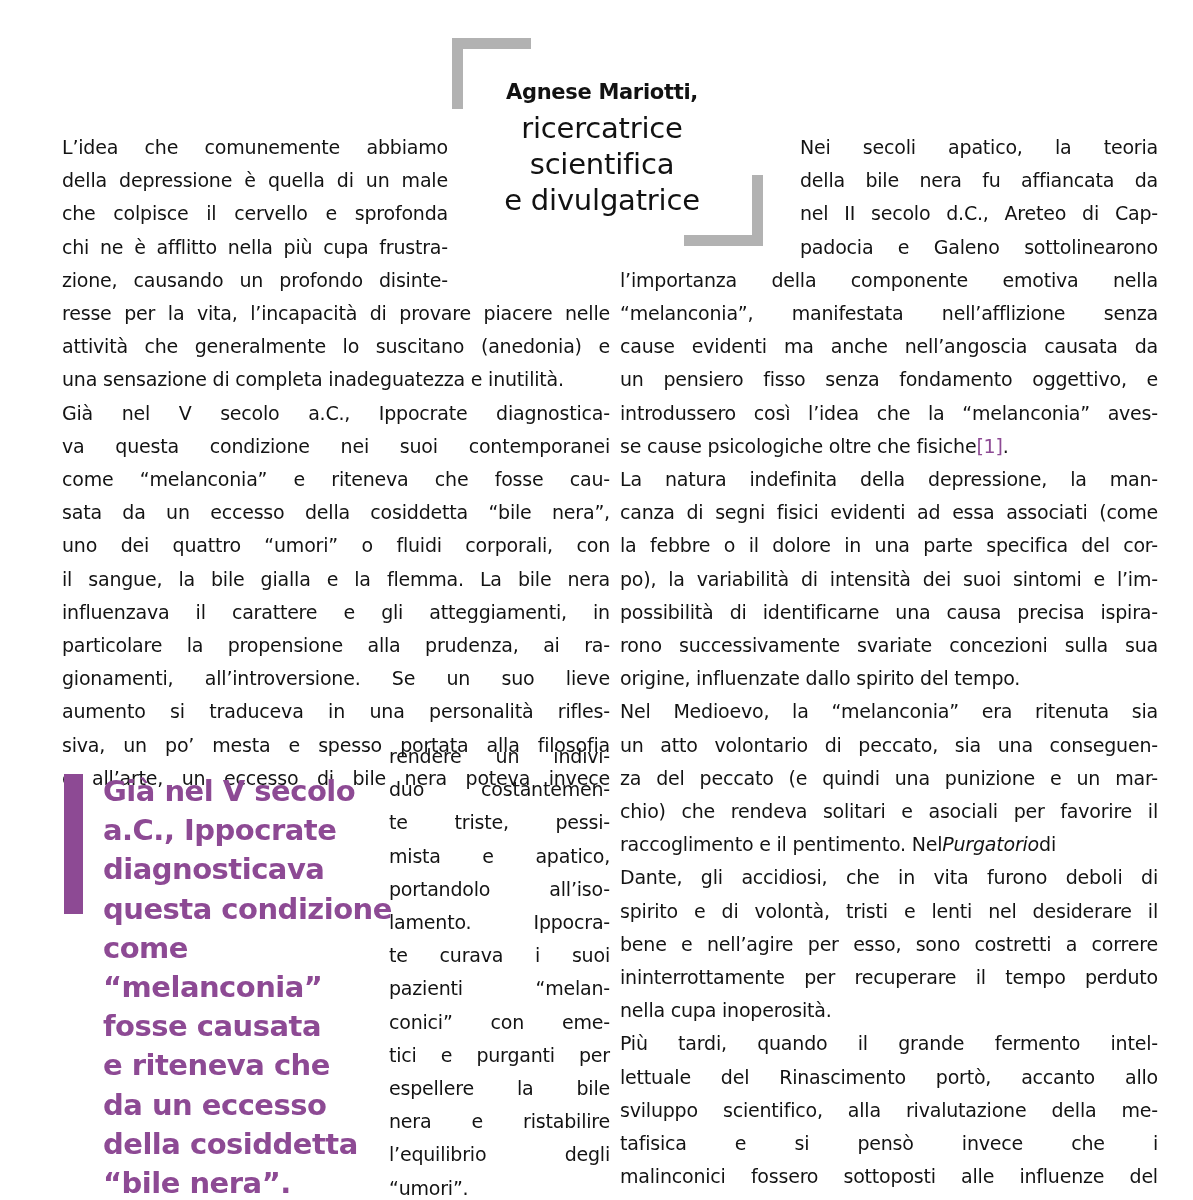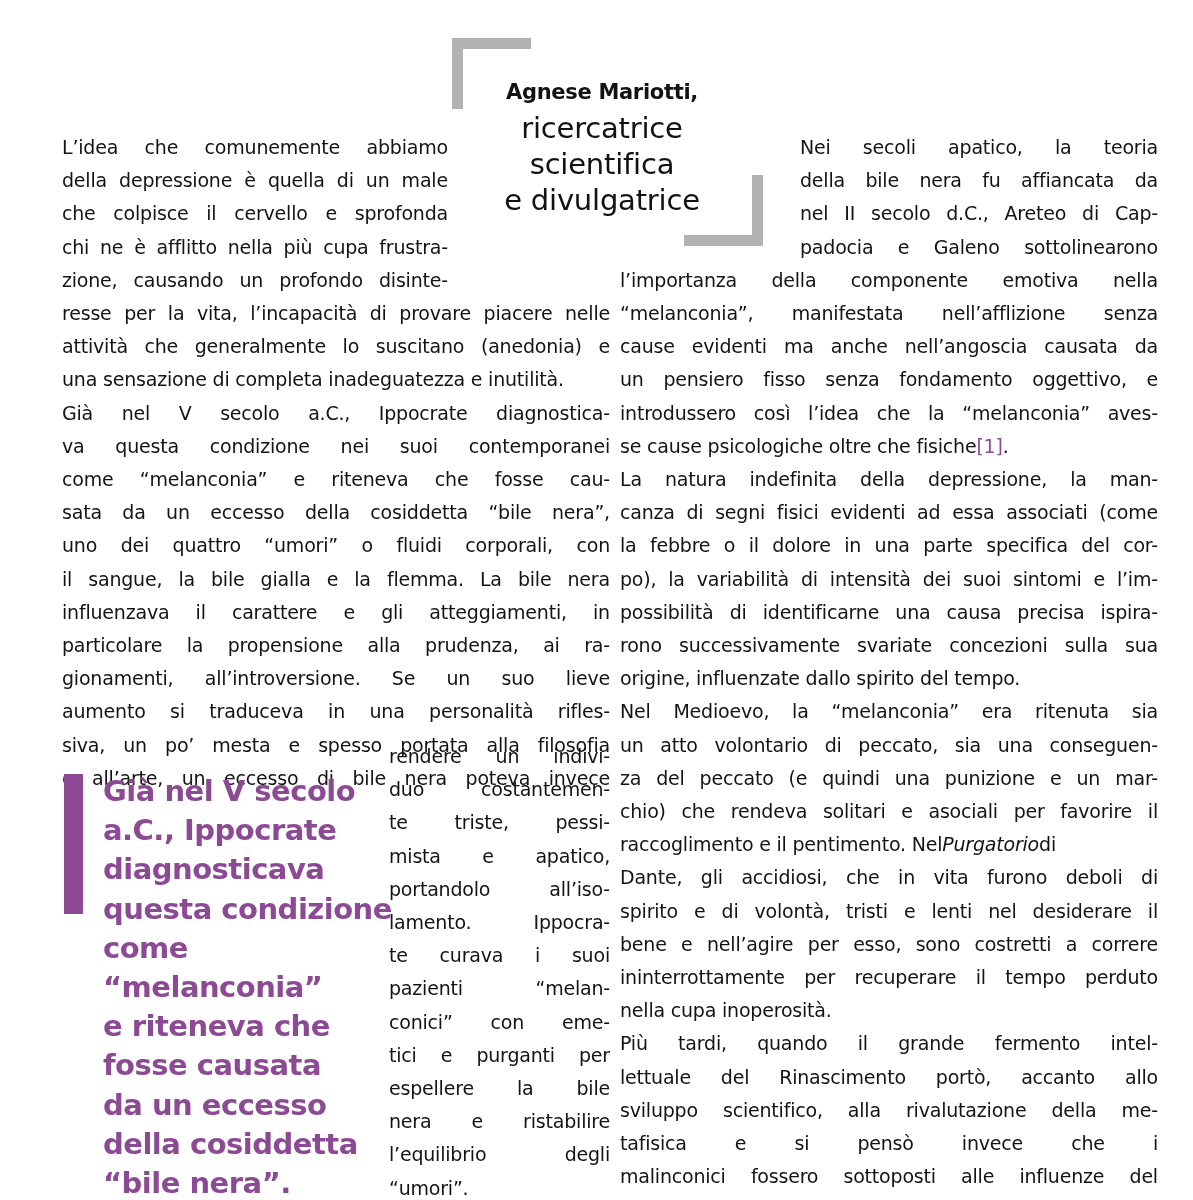--- a/index.html
+++ b/index.html
@@ -419,22 +419,22 @@
 
   <div id="pullquote">
     <div id="pullquote-bar"></div>
     <div id="pullquote-text">
         <div>Già nel V secolo</div>
         <div>a.C., Ippocrate</div>
         <div>diagnosticava</div>
         <div>questa condizione</div>
         <div>come</div>
         <div>“melanconia”</div>
+        <div>fosse causata</div>
         <div>e riteneva che</div>
-        <div>fosse causata</div>
         <div>da un eccesso</div>
         <div>della cosiddetta</div>
         <div>“bile nera”.</div>
       </div>
   </div>
 
   <div id="right-column" class="body-text">
     <div id="right-p1">
         <div class="ln right-narrow">
           <span>    Nei</span>

